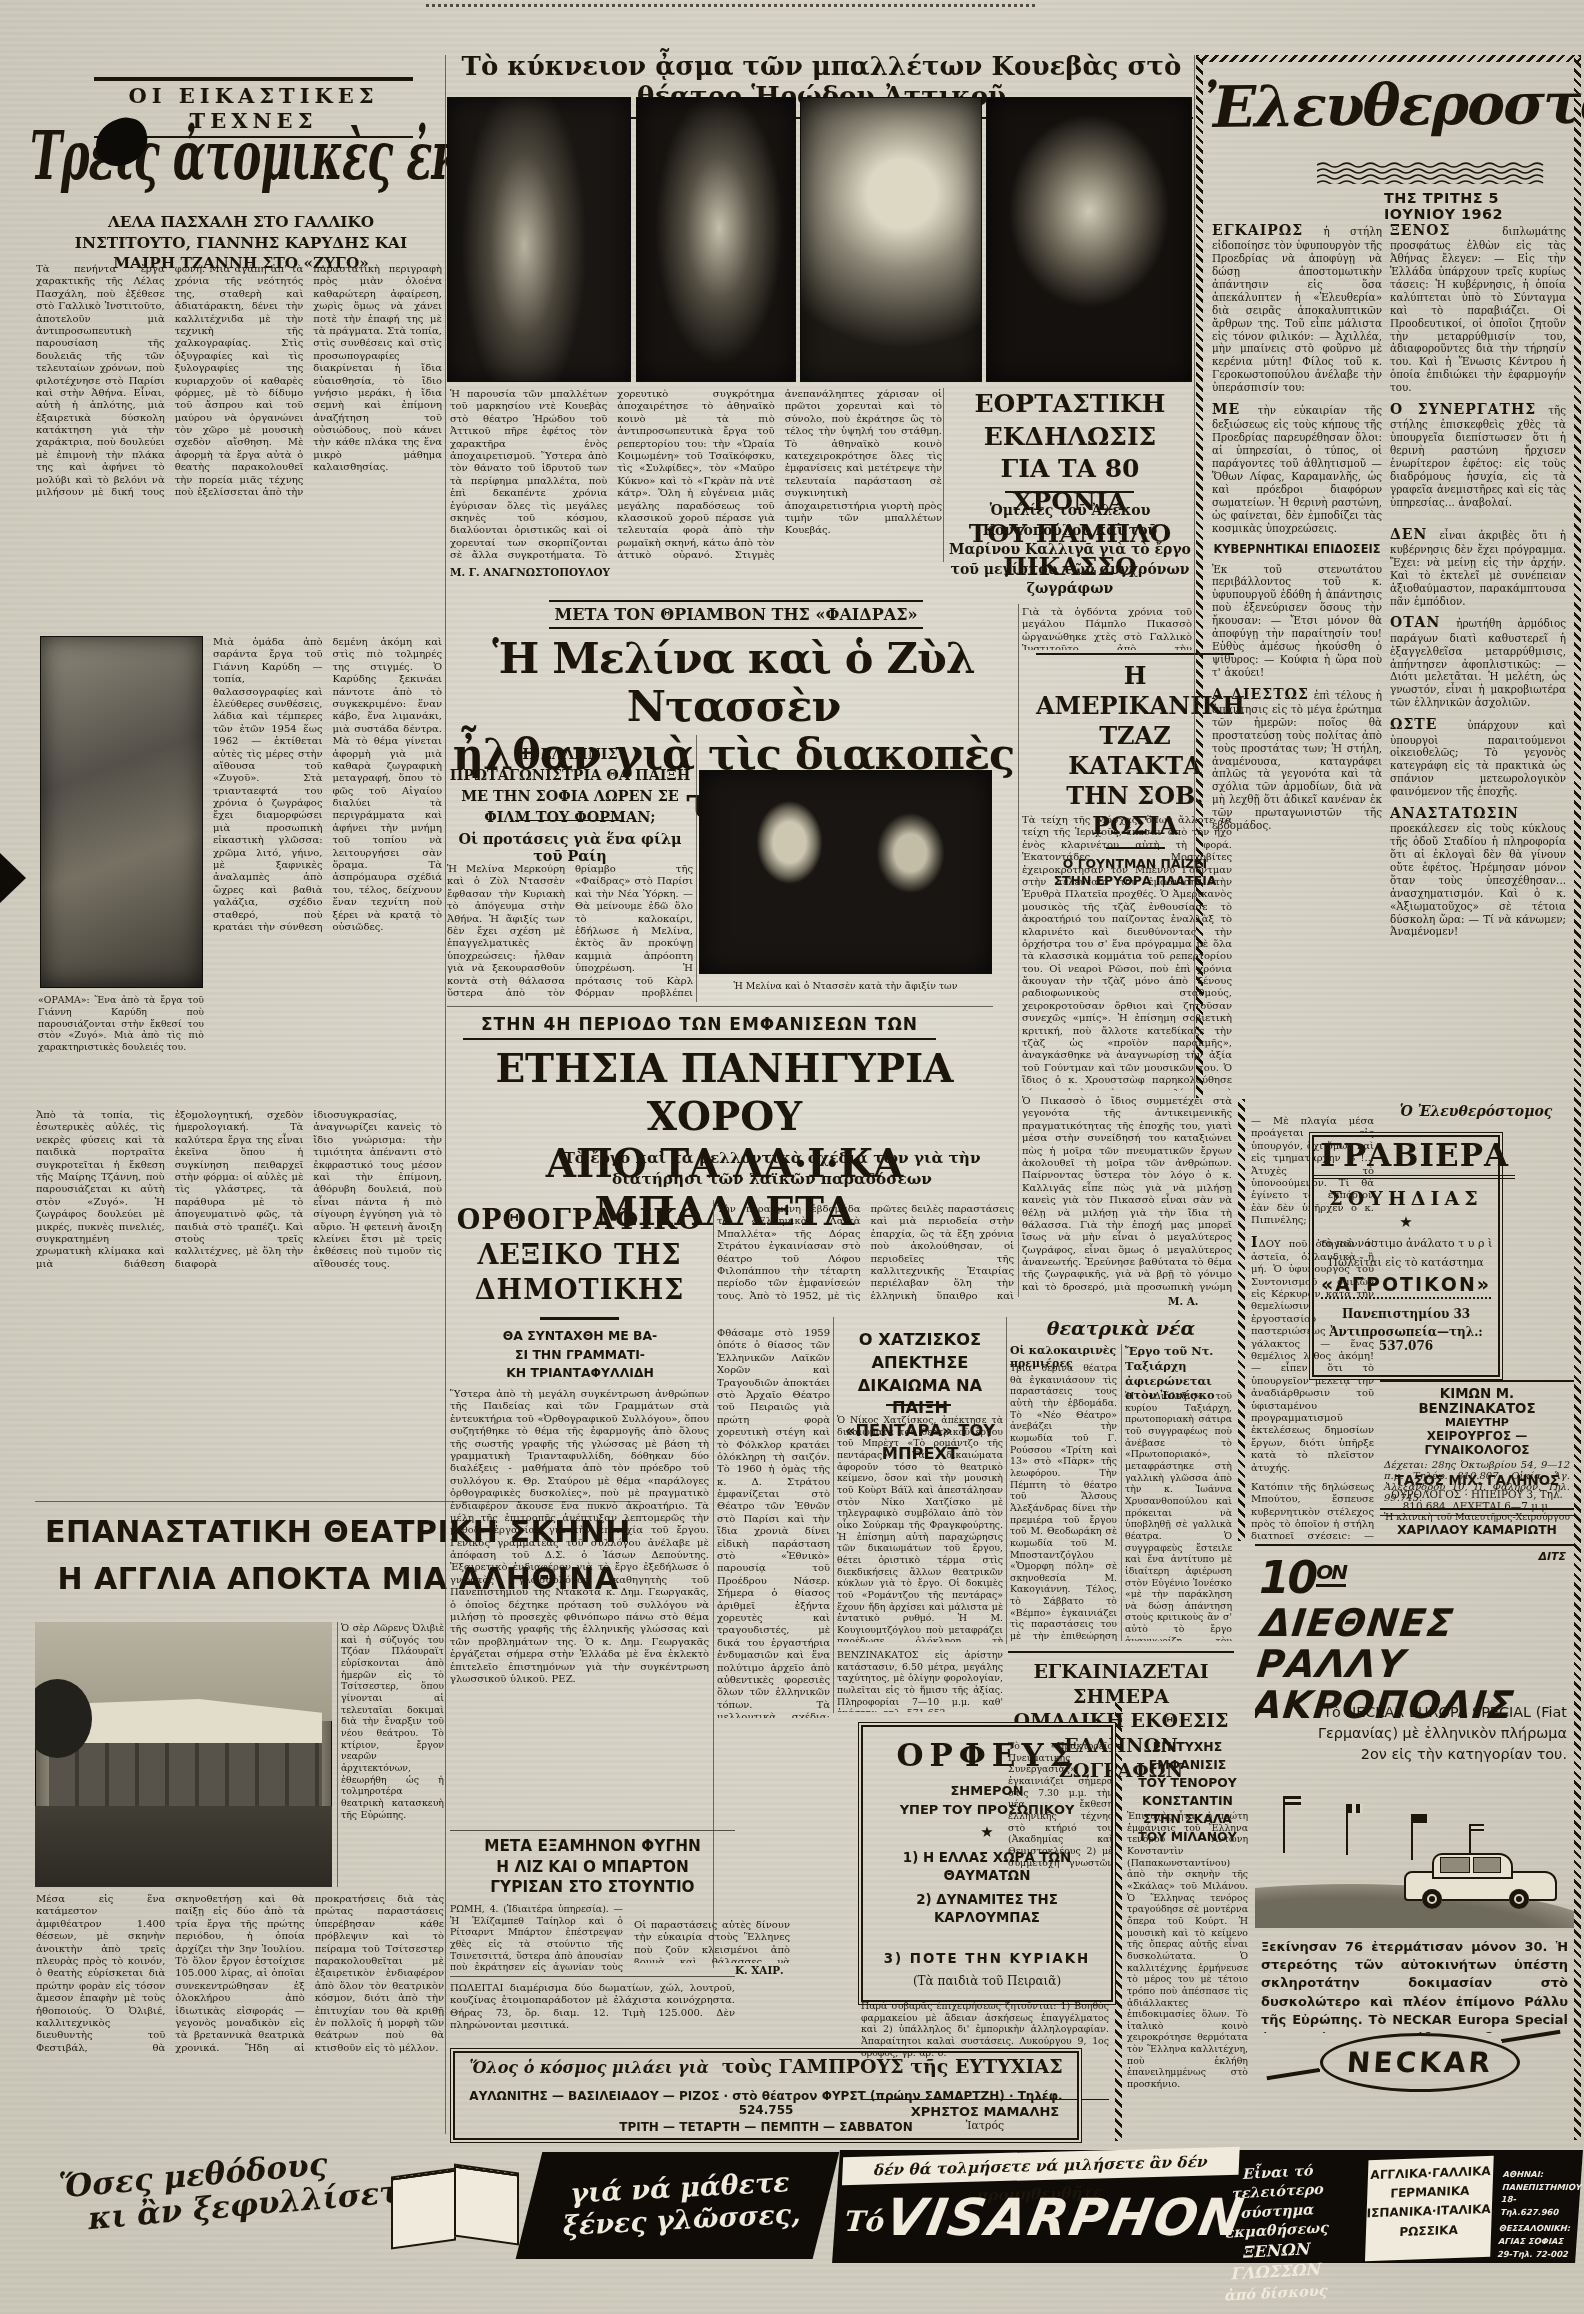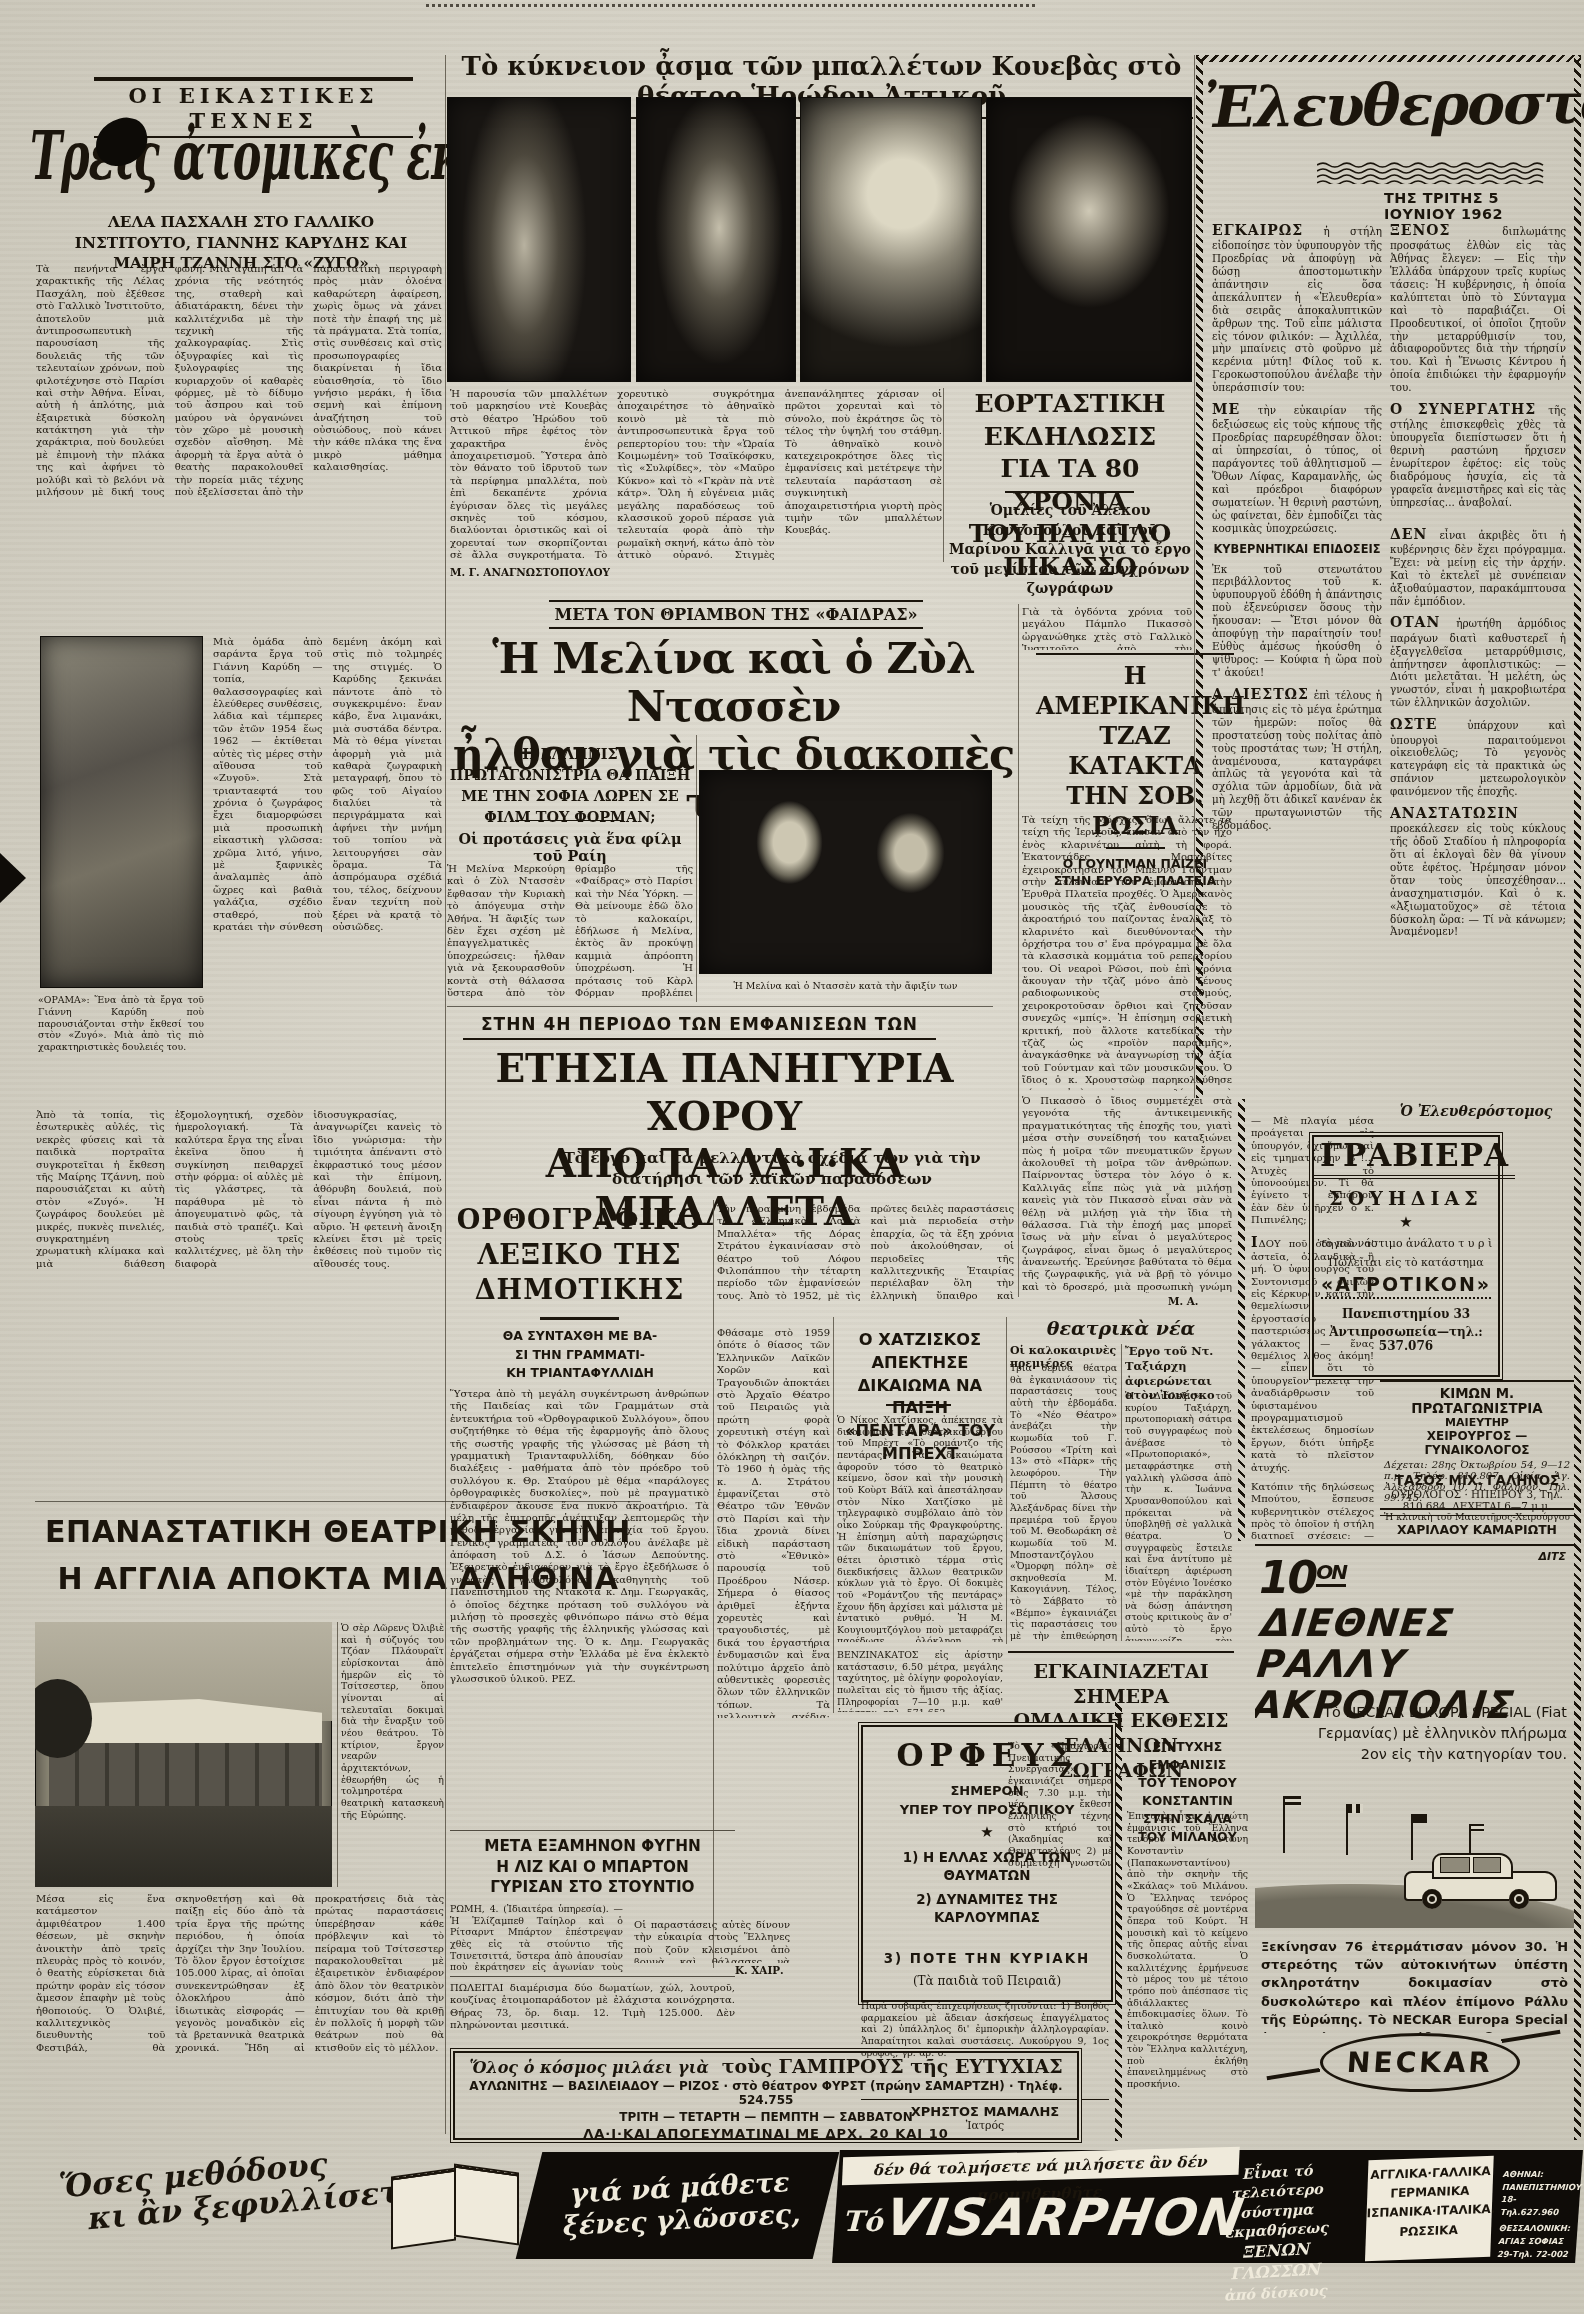--- a/index.html
+++ b/index.html
@@ -269,21 +269,21 @@
     <span>Παρὰ σοβαρᾶς ἐπιχειρήσεως ζητοῦνται: 1) Βοηθὸς φαρμακείου μὲ ἄδειαν ἀσκήσεως ἐπαγγέλματος καὶ 2) ὑπάλληλος δι' ἐμπορικὴν ἀλληλογραφίαν. Ἀπαραίτητοι καλαὶ συστάσεις. Λυκούργου 9, 1ος ὄροφος, γρ. ἀρ. 6.</span>
   </div>
   <div class="abs ctr" style="left:861px;top:2099px;width:248px;border-top:1px solid #1b150c;padding-top:4px">
     <div class="sans b" style="font-size:13px"><span>ΧΡΗΣΤΟΣ ΜΑΜΑΛΗΣ</span></div>
     <div style="font-size:11px"><span>Ἰατρός</span></div>
   </div>
 
   <div class="abs boxed ctr" style="left:453px;top:2051px;width:622px;height:83px;padding-top:2px;overflow:hidden">
     <span class="headline-serif i" style="font-size:16px;margin-right:8px"><span>Ὅλος ὁ κόσμος μιλάει γιὰ</span></span>
     <span class="headline-serif" style="font-size:19px"><span>τοὺς ΓΑΜΠΡΟΥΣ τῆς ΕΥΤΥΧΙΑΣ</span></span>
-    <div class="sans b" style="font-size:12px;margin-top:2px"><span>ΑΥΛΩΝΙΤΗΣ — ΒΑΣΙΛΕΙΑΔΟΥ — ΡΙΖΟΣ</span>&nbsp;·&nbsp;<span>στὸ θέατρον ΦΥΡΣΤ (πρώην ΣΑΜΑΡΤΖΗ)</span>&nbsp;·&nbsp;<span>Τηλέφ. 524.755</span></div>
+    <div class="sans b" style="font-size:12px;margin-top:12px"><span>ΑΥΛΩΝΙΤΗΣ — ΒΑΣΙΛΕΙΑΔΟΥ — ΡΙΖΟΣ</span>&nbsp;·&nbsp;<span>στὸ θέατρον ΦΥΡΣΤ (πρώην ΣΑΜΑΡΤΖΗ)</span>&nbsp;·&nbsp;<span>Τηλέφ. 524.755</span></div>
     <div class="sans b" style="font-size:12px;margin-top:3px"><span>ΤΡΙΤΗ — ΤΕΤΑΡΤΗ — ΠΕΜΠΤΗ — ΣΑΒΒΑΤΟΝ</span></div>
     <div class="sans b" style="font-size:13px;margin-top:2px;letter-spacing:1px"><span>ΛΑ·Ι·ΚΑΙ ΑΠΟΓΕΥΜΑΤΙΝΑΙ ΜΕ ΔΡΧ. 20 ΚΑΙ 10</span></div>
   </div>
 
   <div class="abs zzh" style="left:1196px;top:55px;width:385px;height:7px"></div>
   <div class="abs zz" style="left:1196px;top:55px;width:7px;height:1043px"></div>
   <div class="abs zz" style="left:1574px;top:55px;width:7px;height:2085px"></div>
   <div class="abs zz" style="left:1238px;top:1099px;width:7px;height:442px"></div>
   <div class="abs zz" style="left:1115px;top:1699px;width:7px;height:442px"></div>
 
@@ -336,21 +336,21 @@
     <div style="font-size:15px;margin-top:4px"><span>★</span></div>
     <div style="font-size:11px;margin-top:6px"><span>τὸ πιὸ νόστιμο ἀνάλατο τ υ ρ ὶ</span></div>
     <div style="font-size:11px;margin-top:6px"><span>Πωλεῖται εἰς τὸ κατάστημα</span></div>
     <div class="sans b" style="font-size:19px;letter-spacing:2px;margin-top:4px;border-bottom:2px dotted #1b150c;display:inline-block;padding-bottom:2px">
       <span>«ΑΓΡΟΤΙΚΟΝ»</span></div>
     <div class="b" style="font-size:12px;margin-top:8px"><span>Πανεπιστημίου 33</span></div>
     <div class="b" style="font-size:12px;margin-top:4px"><span>Ἀντιπροσωπεία—τηλ.: 537.076</span></div>
   </div>
 
   <div class="abs ctr" style="left:1380px;top:1380px;width:194px;border-top:2px solid #1b150c;border-bottom:2px solid #1b150c;padding:4px 0 5px">
-    <div class="sans b" style="font-size:13.4px"><span>ΚΙΜΩΝ Μ. ΠΡΩΤΑΓΩΝΙΣΤΡΙΑ</span></div>
+    <div class="sans b" style="font-size:13.4px"><span>ΚΙΜΩΝ Μ. ΒΕΝΖΙΝΑΚΑΤΟΣ</span></div>
     <div class="sans b" style="font-size:11px"><span>ΜΑΙΕΥΤΗΡ</span></div>
     <div class="sans b" style="font-size:12px"><span>ΧΕΙΡΟΥΡΓΟΣ — ΓΥΝΑΙΚΟΛΟΓΟΣ</span></div>
     <div class="i" style="font-size:10px;text-align:justify;padding:2px 4px 0"><span>Δέχεται: 28ης Ὀκτωβρίου 54, 9—12 π.μ. Τηλέφ. 810.807. Οἰκία: Ἁγ. Ἀλεξάνδρου 10, Π. Φάληρον. Τηλ. 99.745.</span></div>
   </div>
   <div class="abs ctr" style="left:1380px;top:1473px;width:194px;border-bottom:1px solid #1b150c;padding-bottom:3px">
     <div class="sans b" style="font-size:13.4px"><span>ΤΑΣΟΣ ΜΙΧ. ΓΑΛΗΝΟΣ</span></div>
     <div style="font-size:10.4px"><span>ΟΥΡΟΛΟΓΟΣ</span> · <span>ΗΠΕΙΡΟΥ 3, Τηλ. 810.684. ΔΕΧΕΤΑΙ 6—7 μ.μ.</span></div>
   </div>
   <div class="abs ctr" style="left:1380px;top:1511px;width:194px">
     <div style="font-size:9.4px"><span>Ἡ κλινικὴ τοῦ Μαιευτῆρος-Χειρούργου</span></div>

